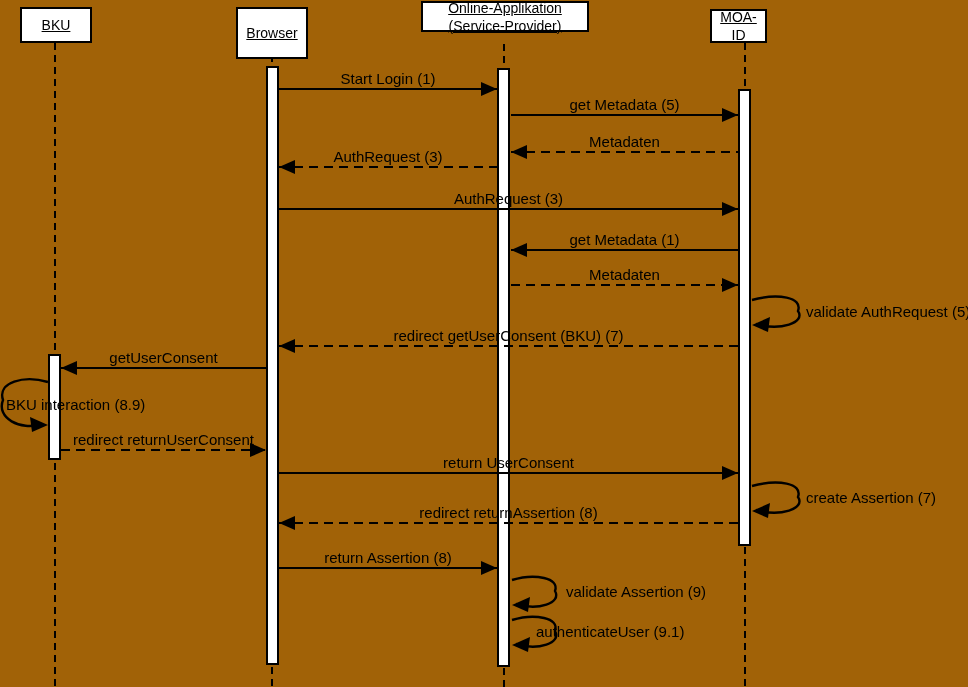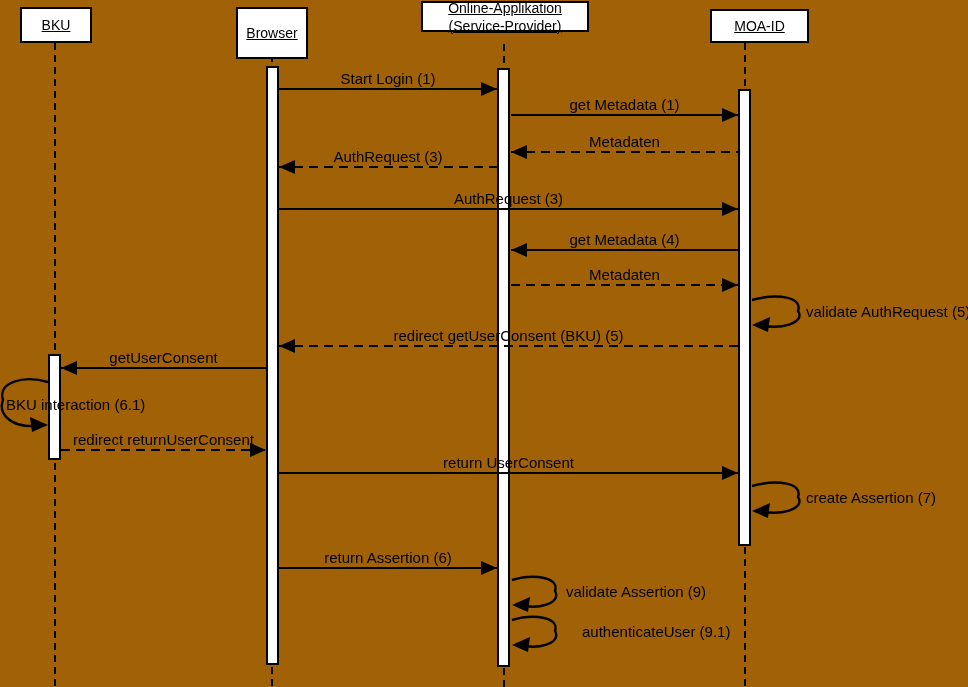--- a/index.html
+++ b/index.html
@@ -55,37 +55,37 @@
 
   <div class="actor-head" style="left:20px; top:7px; width:72px; height:36px;">
     <span>BKU</span>
   </div>
   <div class="actor-head" style="left:236px; top:7px; width:72px; height:52px;">
     <span>Browser</span>
   </div>
   <div class="actor-head" style="left:421px; top:1px; width:168px; height:31px;">
     <span>Online-Applikation (Service-Provider)</span>
   </div>
-  <div class="actor-head" style="left:710px; top:9px; width:99px; height:34px;">
+  <div class="actor-head" style="left:710px; top:9px; width:57px; height:34px;">
     <span>MOA-ID</span>
   </div>
 
   <div class="bar" style="left:266px; top:66px; height:599px;"></div>
   <div class="bar" style="left:497px; top:68px; height:599px;"></div>
   <div class="bar" style="left:738px; top:89px; height:457px;"></div>
   <div class="bar" style="left:48px; top:354px; height:106px;"></div>
 
   <div class="msg" style="left:279px; top:81px; width:218px;">
     <div class="label">Start Login (1)</div>
     <div class="line"></div>
     <div class="arrow-r"></div>
   </div>
 
   <div class="msg" style="left:511px; top:107px; width:227px;">
-    <div class="label">get Metadata (1)</div>
+    <div class="label">get Metadata (5)</div>
     <div class="line"></div>
     <div class="arrow-r"></div>
   </div>
 
   <div class="msg dashed" style="left:511px; top:144px; width:227px;">
     <div class="label">Metadaten</div>
     <div class="line"></div>
     <div class="arrow-l"></div>
   </div>
 
@@ -95,33 +95,33 @@
     <div class="arrow-l"></div>
   </div>
 
   <div class="msg" style="left:279px; top:201px; width:459px;">
     <div class="label">AuthRequest (3)</div>
     <div class="line"></div>
     <div class="arrow-r"></div>
   </div>
 
   <div class="msg" style="left:511px; top:242px; width:227px;">
-    <div class="label">get Metadata (4)</div>
+    <div class="label">get Metadata (1)</div>
     <div class="line"></div>
     <div class="arrow-l"></div>
   </div>
 
   <div class="msg dashed" style="left:511px; top:277px; width:227px;">
     <div class="label">Metadaten</div>
     <div class="line"></div>
     <div class="arrow-r"></div>
   </div>
 
   <div class="msg dashed" style="left:279px; top:338px; width:459px;">
-    <div class="label">redirect getUserConsent (BKU) (5)</div>
+    <div class="label">redirect getUserConsent (BKU) (7)</div>
     <div class="line"></div>
     <div class="arrow-l"></div>
   </div>
 
   <div class="msg" style="left:61px; top:360px; width:205px;text-decoration:underline;">
     <div class="label">getUserConsent</div>
     <div class="line"></div>
     <div class="arrow-l"></div>
   </div>
 
@@ -130,23 +130,28 @@
     <div class="line"></div>
     <div class="arrow-r"></div>
   </div>
 
   <div class="msg dashed" style="left:61px; top:442px; width:205px;">
     <div class="label">redirect returnUserConsent</div>
     <div class="line"></div>
     <div class="arrow-r"></div>
   </div>
 
+  <div class="msg dashed" style="left:279px; top:515px; width:459px;">
+    <div class="label">redirect returnAssertion (8)</div>
+    <div class="line"></div>
+    <div class="arrow-l"></div>
+  </div>
 
   <div class="msg" style="left:279px; top:560px; width:218px;">
-    <div class="label">return Assertion (6)</div>
+    <div class="label">return Assertion (8)</div>
     <div class="line"></div>
     <div class="arrow-r"></div>
   </div>
 
   <svg class="loops" width="968" height="687" viewBox="0 0 968 687">
     <g fill="none" stroke="#000" stroke-width="2.4">
       <path d="M 752 300 C 778 293 803 297 798 311 C 806 323 780 331 756 324"></path>
       <polygon points="752,325 770,317 768,332" fill="#000" stroke="none"></polygon>
     </g>
     <g fill="none" stroke="#000" stroke-width="2.4">
@@ -161,18 +166,18 @@
       <path d="M 512 580 C 535 573 560 578 555 591 C 562 603 538 611 516 604"></path>
       <polygon points="512,605 530,597 528,612" fill="#000" stroke="none"></polygon>
     </g>
     <g fill="none" stroke="#000" stroke-width="2.4">
       <path d="M 512 620 C 535 613 560 618 555 631 C 562 643 538 651 516 644"></path>
       <polygon points="512,645 530,637 528,652" fill="#000" stroke="none"></polygon>
     </g>
   </svg>
 
   <div class="loop-label" style="left:806px; top:303px;">validate AuthRequest (5)</div>
-  <div class="loop-label" style="left:6px; top:396px;">BKU interaction (6.1)</div>
+  <div class="loop-label" style="left:6px; top:396px;">BKU interaction (8.9)</div>
   <div class="loop-label" style="left:806px; top:489px;">create Assertion (7)</div>
   <div class="loop-label" style="left:566px; top:583px;">validate Assertion (9)</div>
-  <div class="loop-label" style="left:582px; top:623px;">authenticateUser (9.1)</div>
+  <div class="loop-label" style="left:536px; top:623px;">authenticateUser (9.1)</div>
 
 </div>
 
 </body></html>

